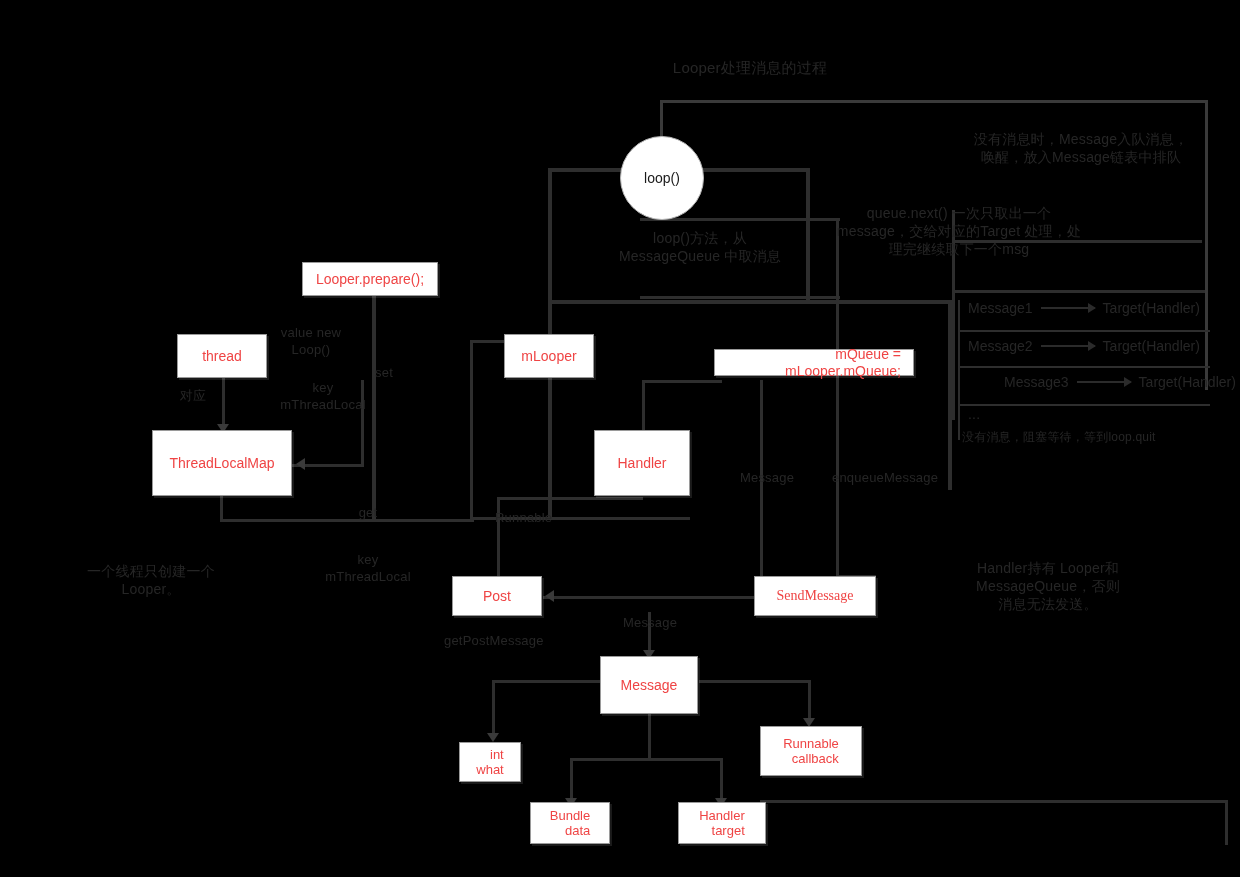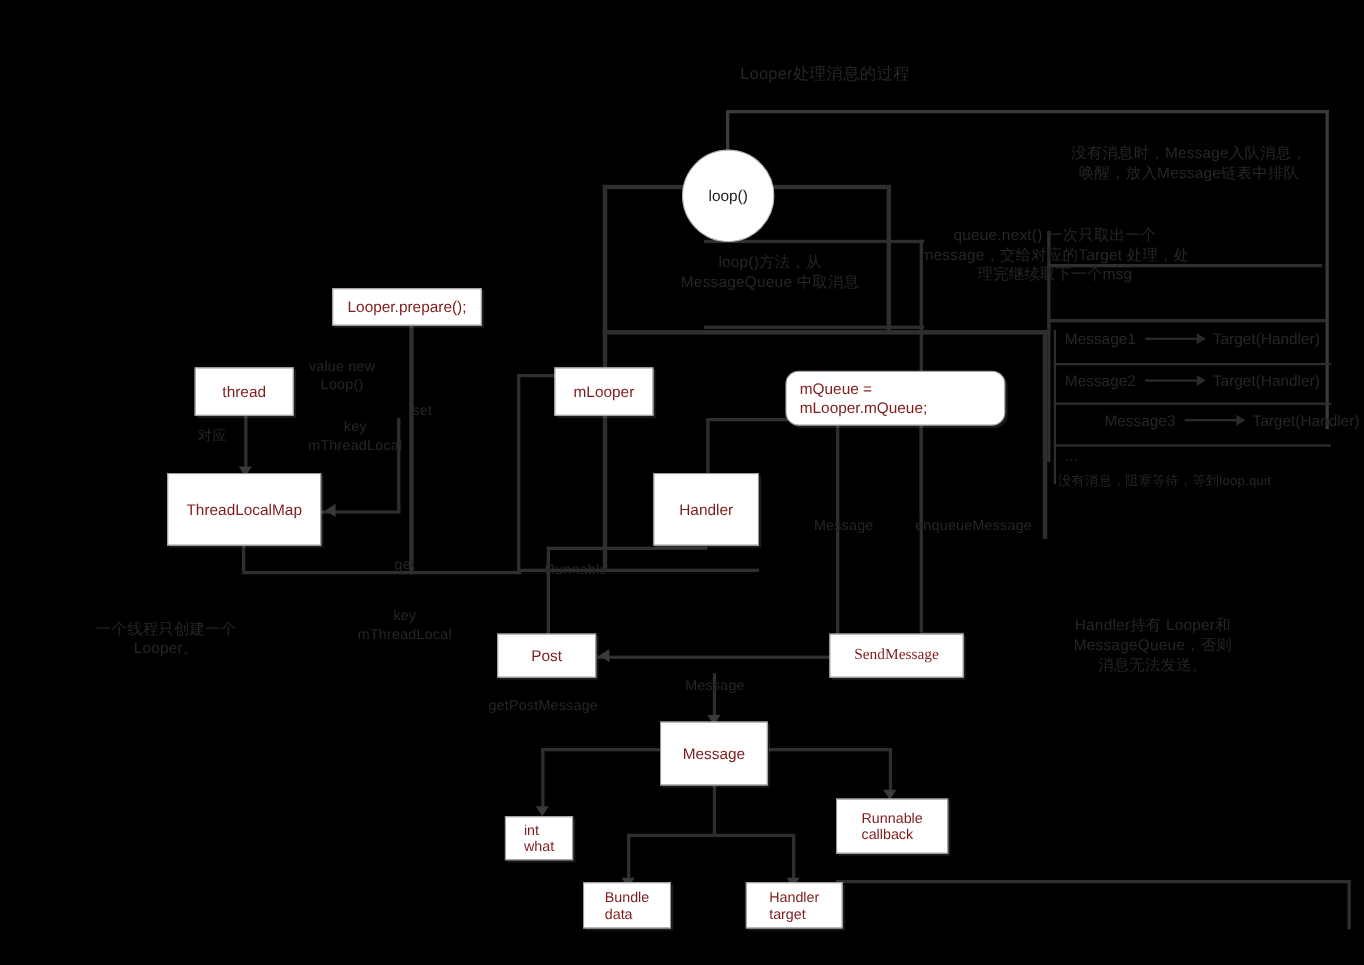--- a/index.html
+++ b/index.html
@@ -6,25 +6,25 @@
   body{
     font-family:"Liberation Sans","DejaVu Sans",sans-serif;
     width:1240px;height:877px;overflow:hidden;
   }
   #stage{position:relative;width:1240px;height:877px;background:#000;}
 
   
   .node{
     position:absolute;
     background:#ffffff;
-    color:#7f1d1d;
+    color:#ef4444;
     border:1px solid #9a9a9a;
     box-shadow:2px 2px 0 rgba(255,255,255,0.10);
     display:flex;align-items:center;justify-content:center;
-    text-align:left;
+    text-align:right;
     font-size:14px;
     line-height:1.18;
     box-sizing:border-box;
     padding:2px 12px;
     white-space:pre-line;
   }
   .node.small{font-size:13px;}
   .circle{
     position:absolute;
     background:#ffffff;
@@ -158,21 +158,21 @@
   <div class="circle" style="left:620px;top:136px;width:84px;height:84px;">loop()</div>
 
   <div class="node" style="left:302px;top:262px;width:136px;height:34px;">Looper.prepare();</div>
 
   <div class="node" style="left:177px;top:334px;width:90px;height:44px;">thread</div>
 
   <div class="node" style="left:152px;top:430px;width:140px;height:66px;">ThreadLocalMap</div>
 
   <div class="node" style="left:504px;top:334px;width:90px;height:44px;">mLooper</div>
 
-  <div class="node" style="left:714px;top:337px;width:200px;height:50px;border-radius:12px;">mQueue = mLooper.mQueue;</div>
+  <div class="node" style="left:714px;top:349px;width:200px;height:27px;">mQueue = mLooper.mQueue;</div>
 
   <div class="node" style="left:594px;top:430px;width:96px;height:66px;">Handler</div>
 
   <div class="node" style="left:452px;top:576px;width:90px;height:40px;">Post</div>
 
   <div class="node" style="left:754px;top:576px;width:122px;height:40px;font-family:Liberation Serif, serif;">SendMessage</div>
 
   <div class="node" style="left:600px;top:656px;width:98px;height:58px;">Message</div>
 
   <div class="node small" style="left:459px;top:742px;width:62px;height:40px;">int

